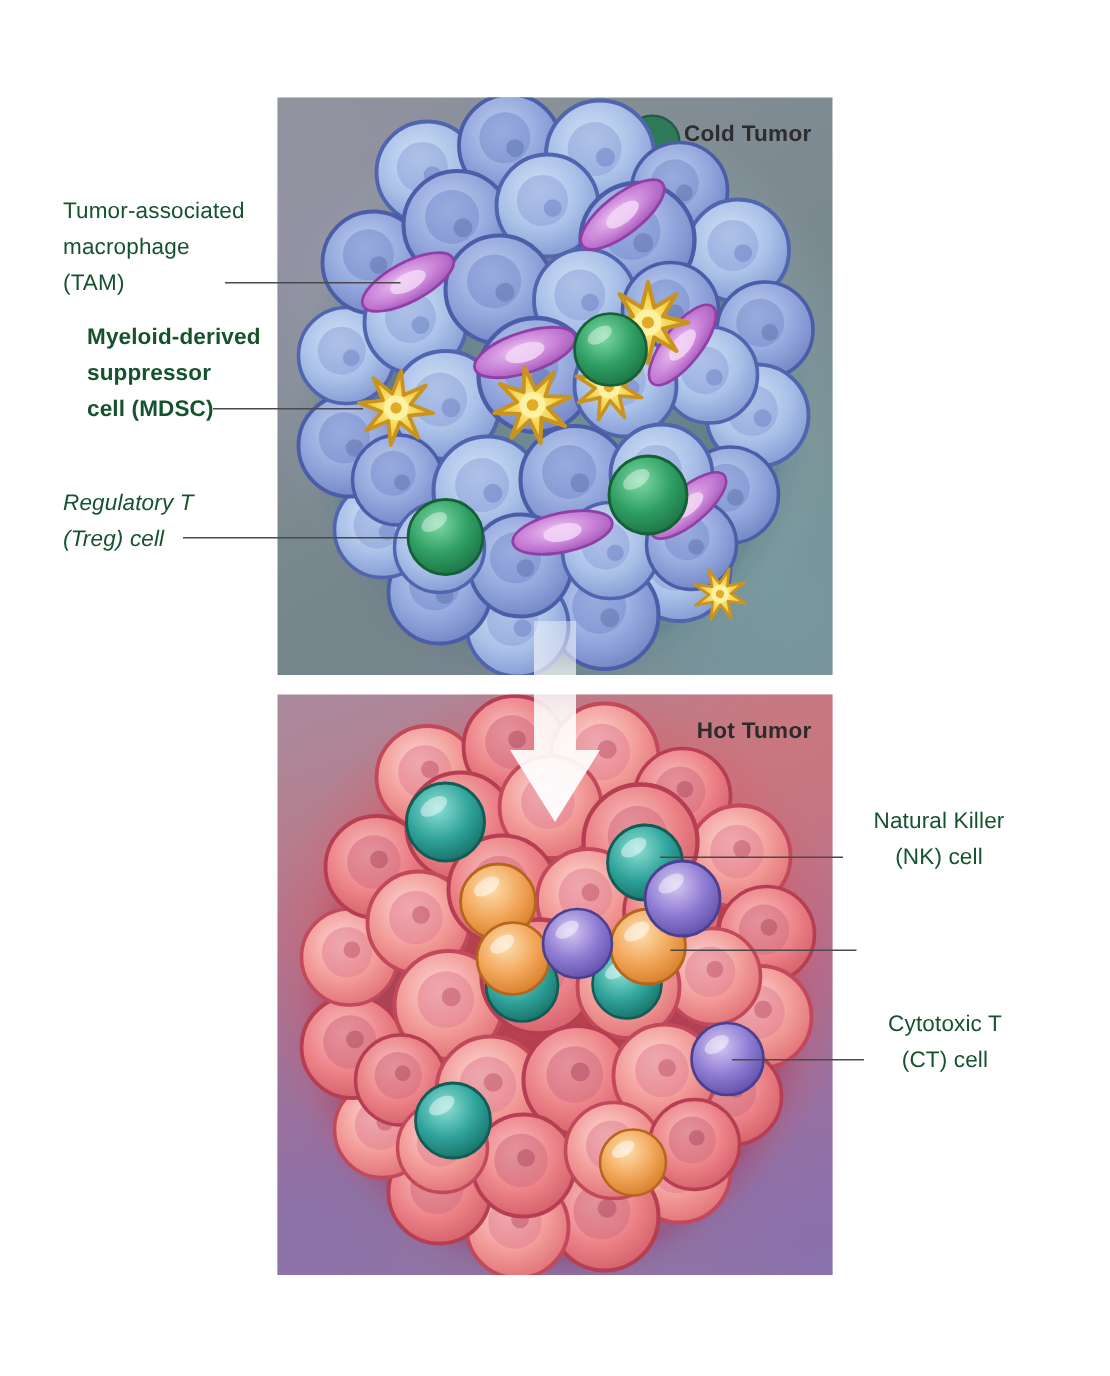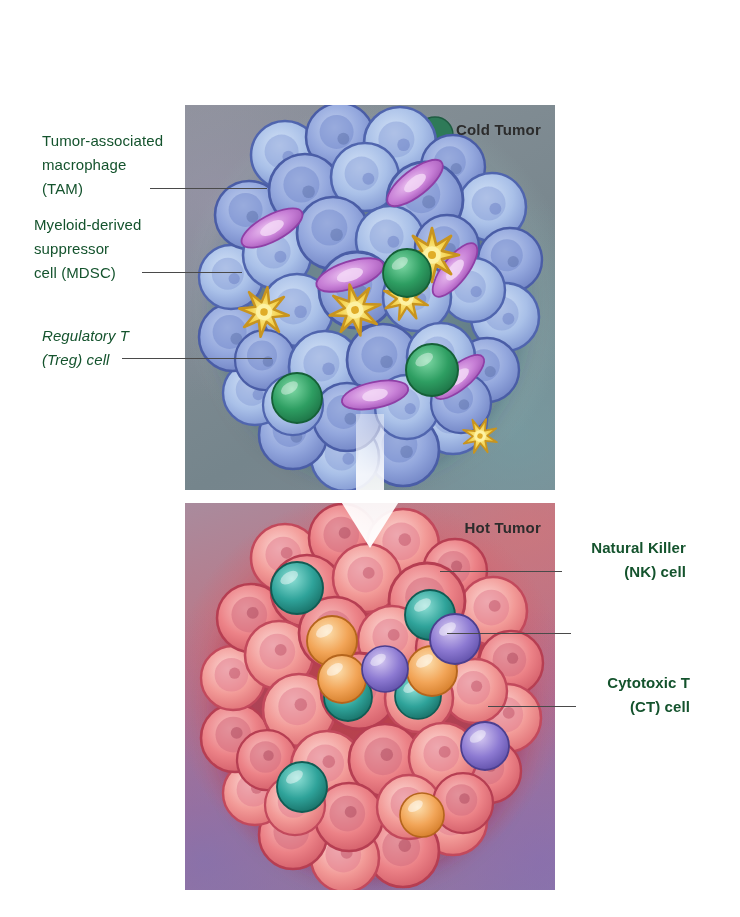--- a/index.html
+++ b/index.html
@@ -8,21 +8,20 @@
     width:740px;height:917px;
     background:#ffffff;
     font-family:"Liberation Sans", sans-serif;
     overflow:hidden;
   }
   .panel{
     position:absolute;
     left:185px;
     width:370px;height:385px;
     z-index:1;
-    margin-top:40px;
   }
   .panel-cold{
     top:65px;
     background:
       radial-gradient(circle at 52% 50%, rgba(168,200,198,0.95) 0%, rgba(150,180,180,0.6) 40%, rgba(120,140,148,0) 72%),
       radial-gradient(circle at 8% 25%, rgba(162,150,178,0.5), rgba(162,150,178,0) 45%),
       radial-gradient(circle at 90% 85%, rgba(118,168,172,0.55), rgba(118,168,172,0) 50%),
       linear-gradient(150deg, #8b9298 0%, #7f8b92 35%, #75858c 65%, #7b8790 100%);
   }
   .panel-hot{
@@ -39,21 +38,21 @@
   .panel-title{
     position:absolute;top:16px;right:14px;
     font-size:15px;font-weight:bold;color:#2c2c2c;letter-spacing:0.2px;
   }
   .cell-label{
     position:absolute;z-index:10;
     font-size:15px;font-weight:500;color:#14532d;
     line-height:24px;letter-spacing:0.1px;
   }
   .cell-label span{display:block;}
-  .cell-label.right{text-align:right;width:120px;font-weight:bold;}
+  .cell-label.right{text-align:center;width:120px;}
   .leader{
     position:absolute;height:1px;background:#4a4a4a;z-index:9;
   }
   .arrow-svg{
     position:absolute;left:332px;top:412px;width:76px;height:140px;z-index:5;
   }
 </style>
 </head>
 <body>
 
@@ -316,21 +315,21 @@
     <path d="M24,2 L52,2 L52,88 L68,88 L38,136 L8,88 L24,88 Z" fill="url(#gArrow)"></path>
   </svg>
 
   <div class="cell-label left" style="left:42px; top:129px;">
     <span>Tumor-associated</span>
     <span>macrophage</span>
     <span>(TAM)</span>
   </div>
   <div class="leader" style="left:150px; top:188px; width:117px;"></div>
 
-  <div class="cell-label left" style="left:34px; top:213px;">
+  <div class="cell-label left" style="left:58px; top:213px;font-weight:bold;">
     <span>Myeloid-derived</span>
     <span>suppressor</span>
     <span>cell (MDSC)</span>
   </div>
   <div class="leader" style="left:142px; top:272px; width:100px;"></div>
 
   <div class="cell-label left" style="left:42px; top:324px;font-style:italic;">
     <span>Regulatory T</span>
     <span>(Treg) cell</span>
   </div>

